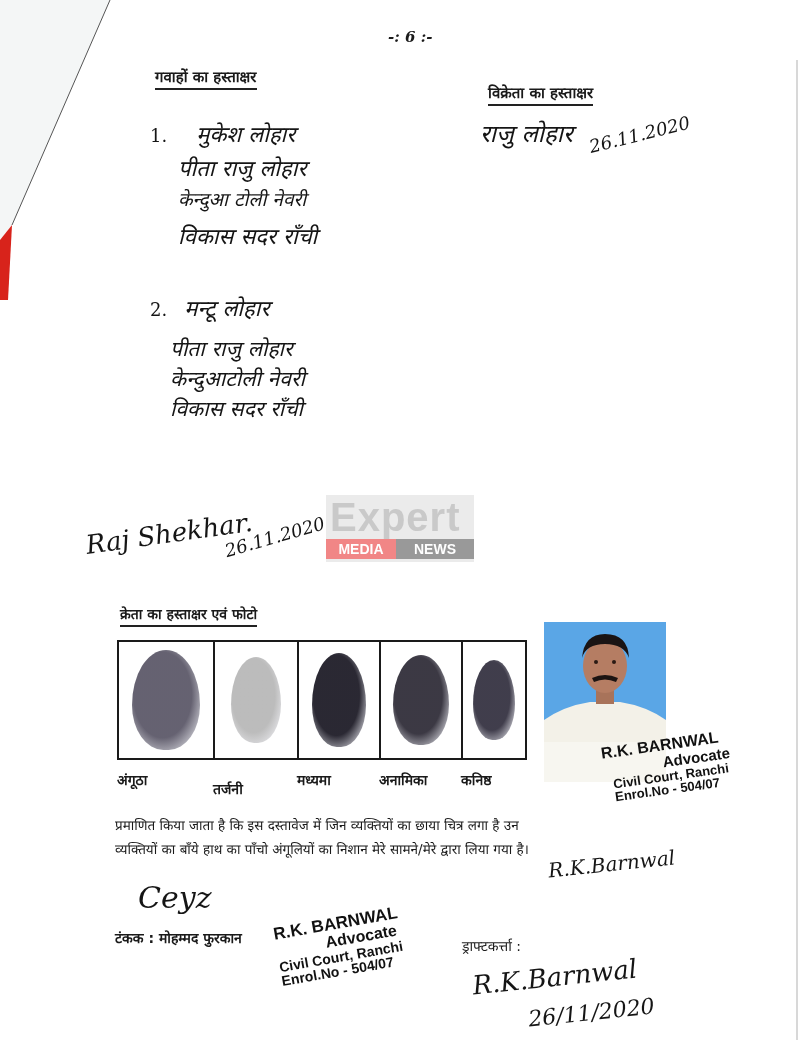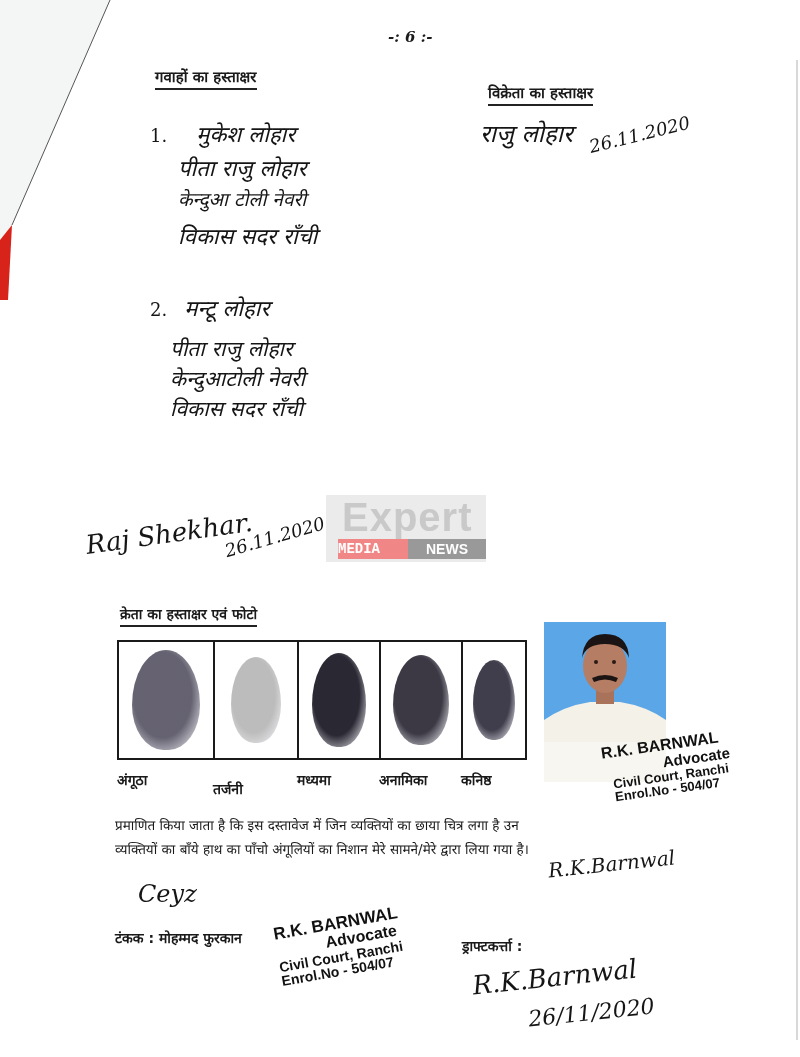--- a/index.html
+++ b/index.html
@@ -30,28 +30,28 @@
     display: flex; align-items: center; justify-content: center;
   }
   .fp-cell:last-child { border-right: none; }
   .fp-label { font-size: 14px; font-weight: bold; text-align: left; white-space: nowrap; }
   .stamp {
     font-family: "Liberation Sans", sans-serif; font-weight: bold;
     color: #111; line-height: 1.05; transform: rotate(-8deg); transform-origin: left top;
   }
   .watermark {
     position: absolute; left: 326px; top: 495px; width: 148px; height: 67px;
-    background: #e9e9e9; opacity: 0.9; padding-left: 12px;
+    background: #e9e9e9; opacity: 0.9;
   }
   .wm-top {
     height: 44px; font-family: "Liberation Sans", sans-serif; font-size: 40px; color: #c4c4c4;
     line-height: 44px; padding-left: 4px; letter-spacing: 1px; font-weight: bold;
   }
   .wm-bottom { display: flex; height: 20px; }
-  .wm-media { background: #f07a7a; color: #fff; font-family: Liberation Mono, monospace; font-weight: bold; font-size: 14px; width: 70px; line-height: 20px; }
+  .wm-media { background: #f07a7a; color: #fff; font-family: Liberation Sans, sans-serif; font-weight: bold; font-size: 14px; width: 70px; text-align: center; line-height: 20px; }
   .wm-news { background: #8e8e8e; color: #fff; font-family: "Liberation Sans", sans-serif; font-weight: bold; font-size: 14px; flex: 1; text-align: center; line-height: 20px; }
 </style>
 </head>
 <body>
 
 <svg class="abs" style="left:0;top:0" width="130" height="300">
   <polygon points="0,0 110,0 12,225 0,240" fill="#f4f6f6"></polygon>
   <line x1="110" y1="0" x2="12" y2="225" stroke="#555" stroke-width="1"></line>
   <polygon points="0,240 12,225 8,300 0,300" fill="#d8231b"></polygon>
 </svg>
@@ -138,25 +138,25 @@
   <div style="font-size:16px">R.K. BARNWAL</div>
   <div style="font-size:15px;padding-left:60px">Advocate</div>
   <div style="font-size:13px;padding-left:8px">Civil Court, Ranchi</div>
   <div style="font-size:13px;padding-left:8px">Enrol.No - 504/07</div>
 </div>
 
 <div class="abs print" style="left:115px;top:816px">प्रमाणित किया जाता है कि इस दस्तावेज में  जिन व्यक्तियों का छाया चित्र लगा है उन</div>
 <div class="abs print" style="left:115px;top:840px">व्यक्तियों का बाँये हाथ का पाँचो अंगूलियों का निशान मेरे सामने/मेरे द्वारा लिया गया है।</div>
 <div class="abs hand" style="left:548px;top:852px;font-size:20px;transform:rotate(-6deg)">R.K.Barnwal</div>
 
-<div class="abs hand" style="left:138px;top:880px;font-size:24px">Ceyz</div>
+<div class="abs hand" style="left:138px;top:880px;font-size:30px">Ceyz</div>
 <div class="abs print" style="left:115px;top:928px;font-size:14px;font-weight:bold">टंकक  :  मोहम्मद  फुरकान</div>
 
 <div class="abs stamp" style="left:272px;top:926px;transform:rotate(-10deg)">
   <div style="font-size:17px">R.K. BARNWAL</div>
   <div style="font-size:16px;padding-left:50px">Advocate</div>
   <div style="font-size:14px">Civil Court, Ranchi</div>
   <div style="font-size:14px">Enrol.No - 504/07</div>
 </div>
 
-<div class="abs print" style="left:462px;top:936px;font-size:14px;font-weight:bold">ड्राफ्टकर्त्ता  :</div>
+<div class="abs print" style="left:462px;top:936px;font-size:14px;font-weight:normal">ड्राफ्टकर्त्ता  :</div>
 <div class="abs hand" style="left:472px;top:962px;font-size:26px;transform:rotate(-6deg)">R.K.Barnwal</div>
 <div class="abs hand" style="left:528px;top:1000px;font-size:22px;transform:rotate(-6deg)">26/11/2020</div>
 
 </body></html>

